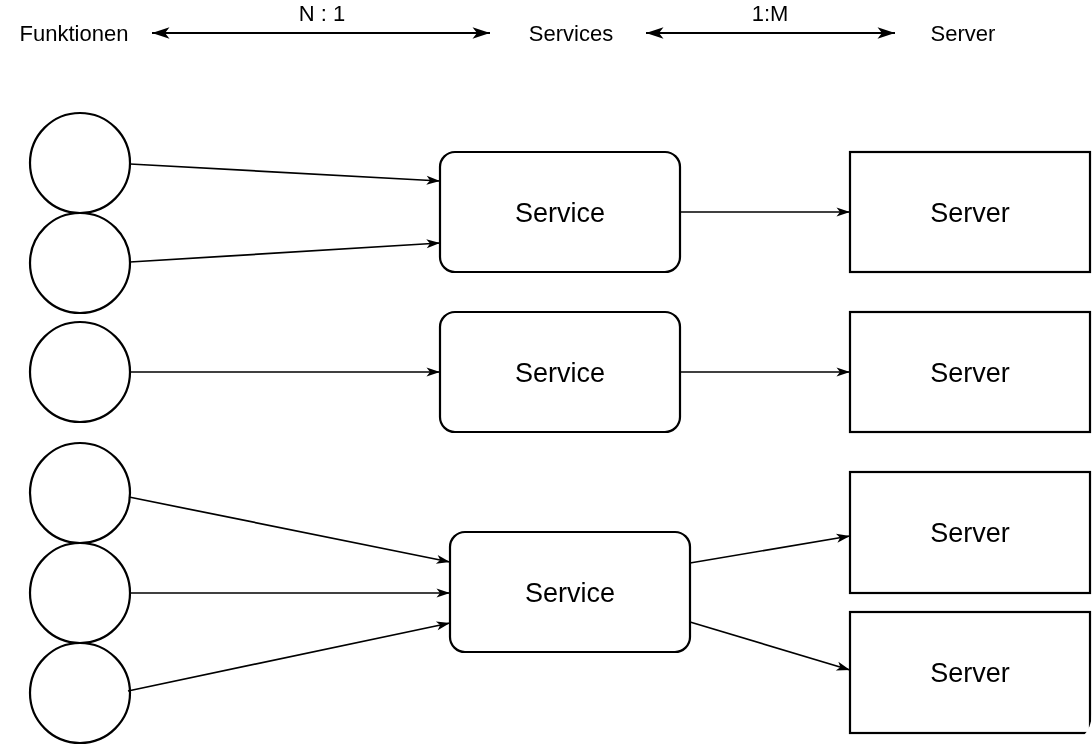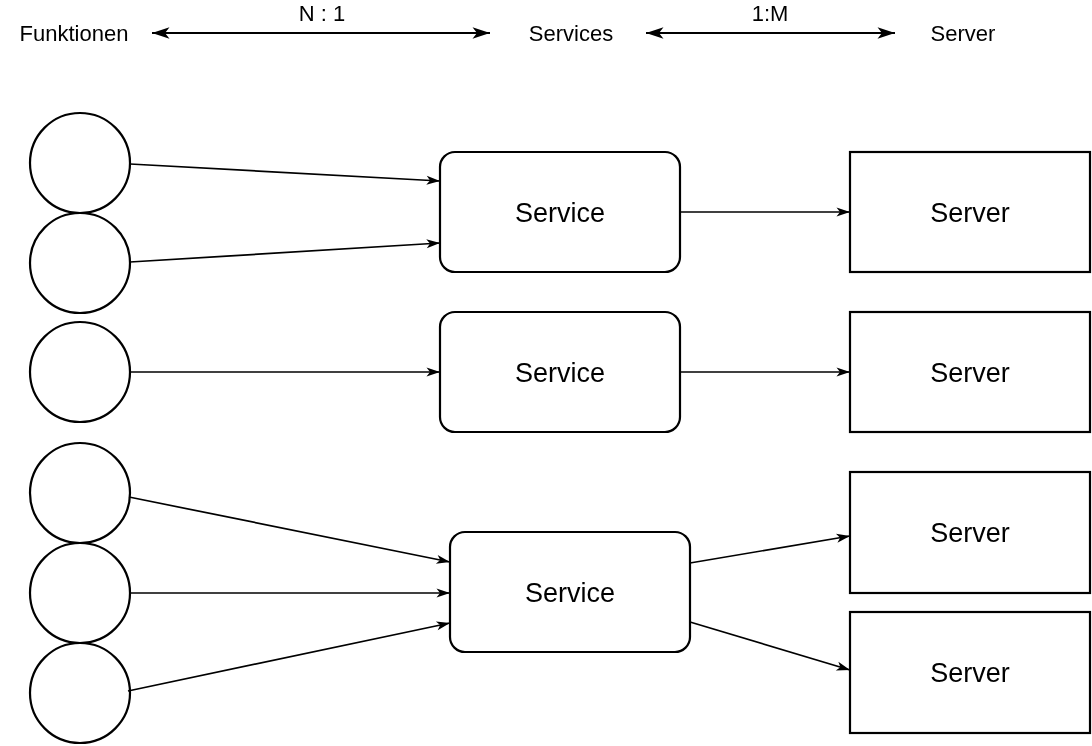--- a/index.html
+++ b/index.html
@@ -6,20 +6,21 @@
     margin: 0;
     padding: 0;
     background: #ffffff;
     font-family: "Liberation Sans", sans-serif;
   }
   .canvas-wrap {
     width: 1092px;
     height: 746px;
     background: #ffffff;
     overflow: hidden;
+    border-radius: 32px;
   }
   svg text {
     fill: #000000;
     text-anchor: middle;
     font-family: "Liberation Sans", sans-serif;
   }
   .hdr-label { font-size: 22px; }
   .rel-label { font-size: 22px; }
   .node-label { font-size: 27px; }
   .shape {

